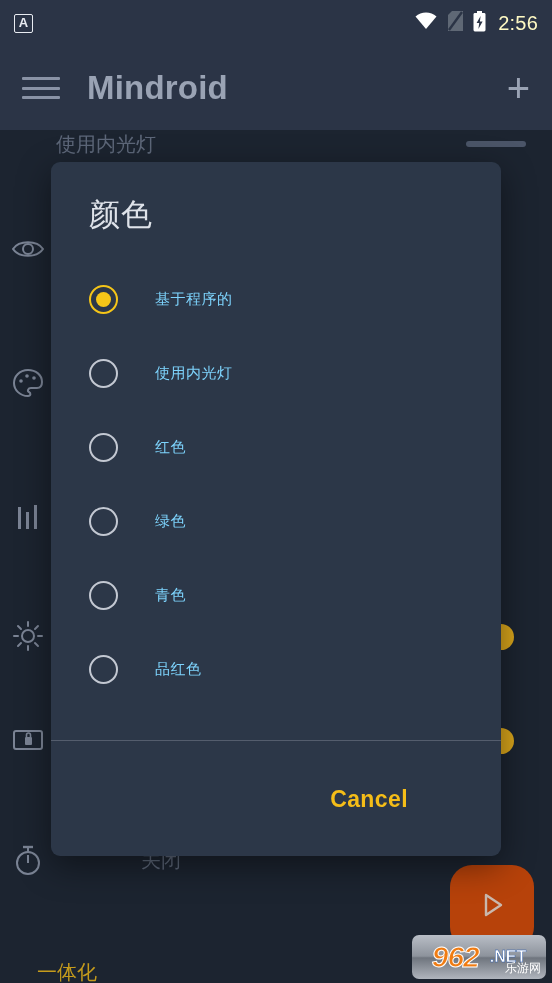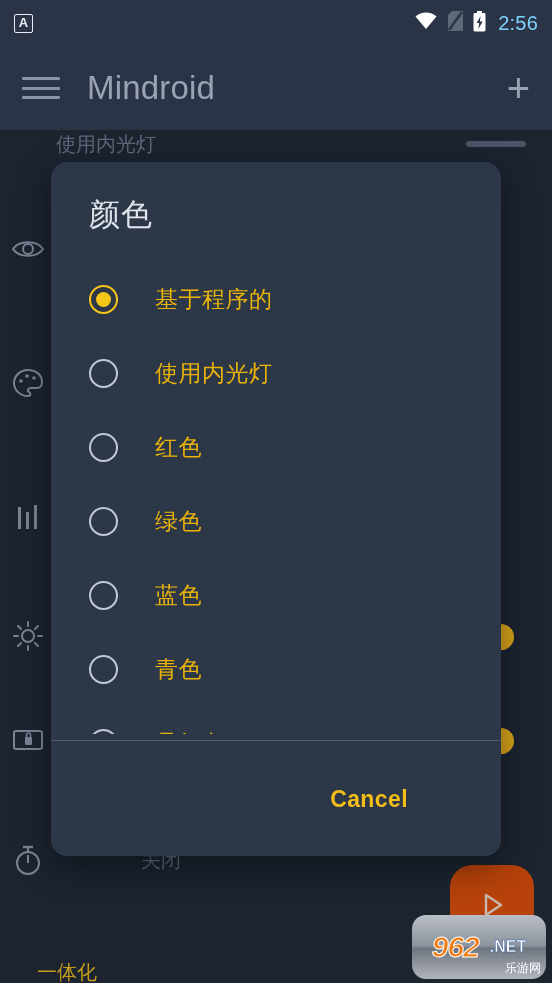--- a/index.html
+++ b/index.html
@@ -33,21 +33,21 @@
     color: #e9ecf2;
     font-size: 13px; font-weight: bold;
     line-height: 16px; text-align: center;
     display: inline-block;
   }
   #status-right {
     margin-left: auto;
     display: flex; align-items: center; gap: 10px;
   }
   #clock {
-    color: #7dd3fc; font-size: 20px; letter-spacing: .2px;
+    color: #fef9c3; font-size: 20px; letter-spacing: .2px;
     margin-left: 2px;
   }
   .sbicon { display: block; }
 
   
   #app-bar {
     position: absolute; left: 0; top: 46px;
     width: 552px; height: 84px;
     background: #2b3446;
     display: flex; align-items: center;
@@ -58,21 +58,21 @@
     width: 38px; height: 30px;
     display: flex; flex-direction: column; justify-content: space-between;
     padding: 4px 0;
     cursor: pointer;
   }
   #hamburger i { display: block; height: 3px; background: #8a93a6; border-radius: 1px; }
   #app-title {
     color: #9aa3b4;
     font-size: 33px;
     margin-left: 27px;
-    font-weight: normal;
+    font-weight: bold;
     letter-spacing: .2px;
   }
   #add-button {
     margin-left: auto;
     color: #9aa3b4;
     font-size: 40px;
     line-height: 28px;
     font-weight: 300;
     cursor: pointer;
   }
@@ -110,21 +110,21 @@
     background: #d9a51b;
     border-radius: 50%;
   }
 
   
   #dialog {
     position: absolute;
     left: 51px; top: 162px;
     width: 450px; height: 694px;
     background: #2c3748;
-    border-radius: 16px;
+    border-radius: 9px;
     z-index: 10;
     box-shadow: 0 10px 34px rgba(0,0,0,.45);
     overflow: hidden;
   }
   #dialog-title {
     color: #dfe3ea;
     font-size: 31px;
     font-weight: normal;
     padding: 32px 0 0 38px;
     letter-spacing: 1px;
@@ -150,22 +150,22 @@
   }
   .radio.selected { border-color: #f5c518; }
   .radio.selected::after {
     content: "";
     width: 15px; height: 15px;
     border-radius: 50%;
     background: #f5c518;
   }
   .option-label {
     margin-left: 37px;
-    color: #eab308;
-    font-size: 23px;
+    color: #7dd3fc;
+    font-size: 15px;
     letter-spacing: .5px;
   }
   #list-divider {
     position: absolute;
     left: 0; top: 578px;
     width: 450px; height: 1px;
     background: #545d6d;
     z-index: 11;
   }
   #dialog-actions {
@@ -194,23 +194,23 @@
     border-radius: 22px;
     display: flex; align-items: center; justify-content: center;
     z-index: 8;
     cursor: pointer;
   }
 
   
   #watermark {
     position: absolute;
     right: 6px; bottom: 4px;
-    width: 134px; height: 64px;
+    width: 134px; height: 44px;
     z-index: 20;
-    border-radius: 14px;
+    border-radius: 7px;
     overflow: hidden;
     background: linear-gradient(180deg,#b9bec6 0%,#8d939c 48%,#6f757e 52%,#b0b5bd 100%);
     display: flex; align-items: center; justify-content: center;
   }
   #watermark .wm-962 {
     font-family: "Liberation Sans", sans-serif;
     font-size: 30px; font-weight: bold; font-style: italic;
     color: #f07c13;
     -webkit-text-stroke: 1px #ffffff;
     letter-spacing: -1px;
@@ -376,24 +376,20 @@
       <div class="option-row">
         <div class="radio"></div>
         <div class="option-label">红色</div>
       </div>
       <div class="option-row">
         <div class="radio"></div>
         <div class="option-label">绿色</div>
       </div>
       <div class="option-row">
         <div class="radio"></div>
-        <div class="option-label">蓝色</div>
-      </div>
-      <div class="option-row">
-        <div class="radio"></div>
         <div class="option-label">青色</div>
       </div>
       <div class="option-row">
         <div class="radio"></div>
         <div class="option-label">品红色</div>
       </div>
     </div>
 
     <div id="list-divider"></div>
 

